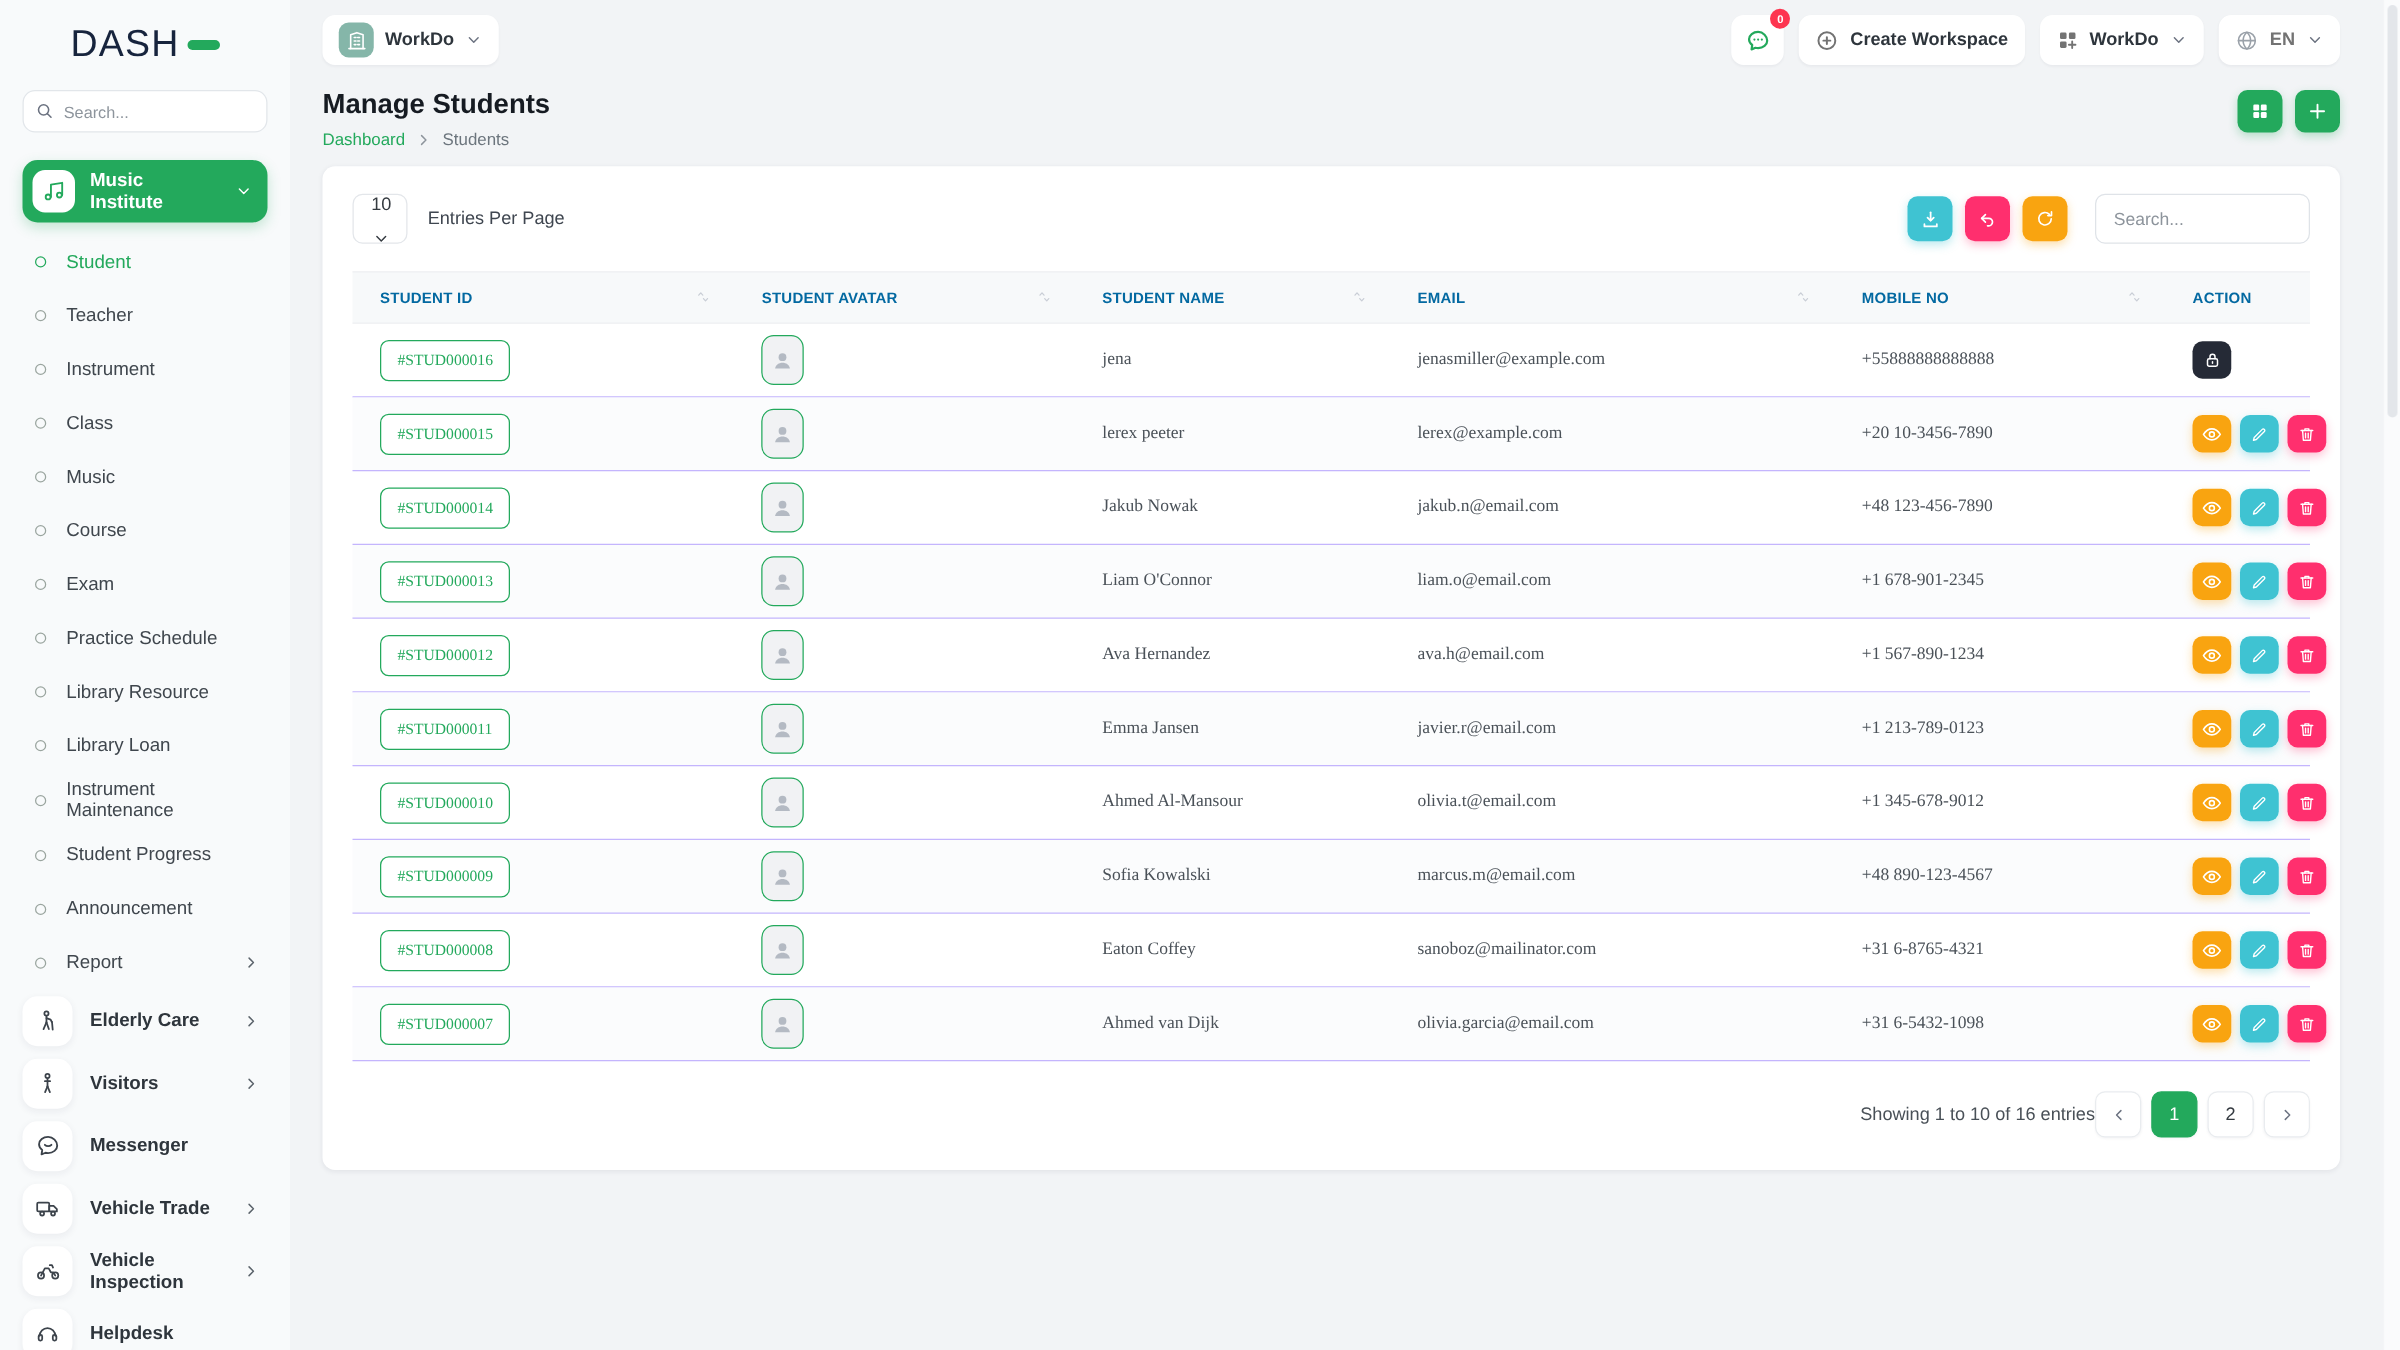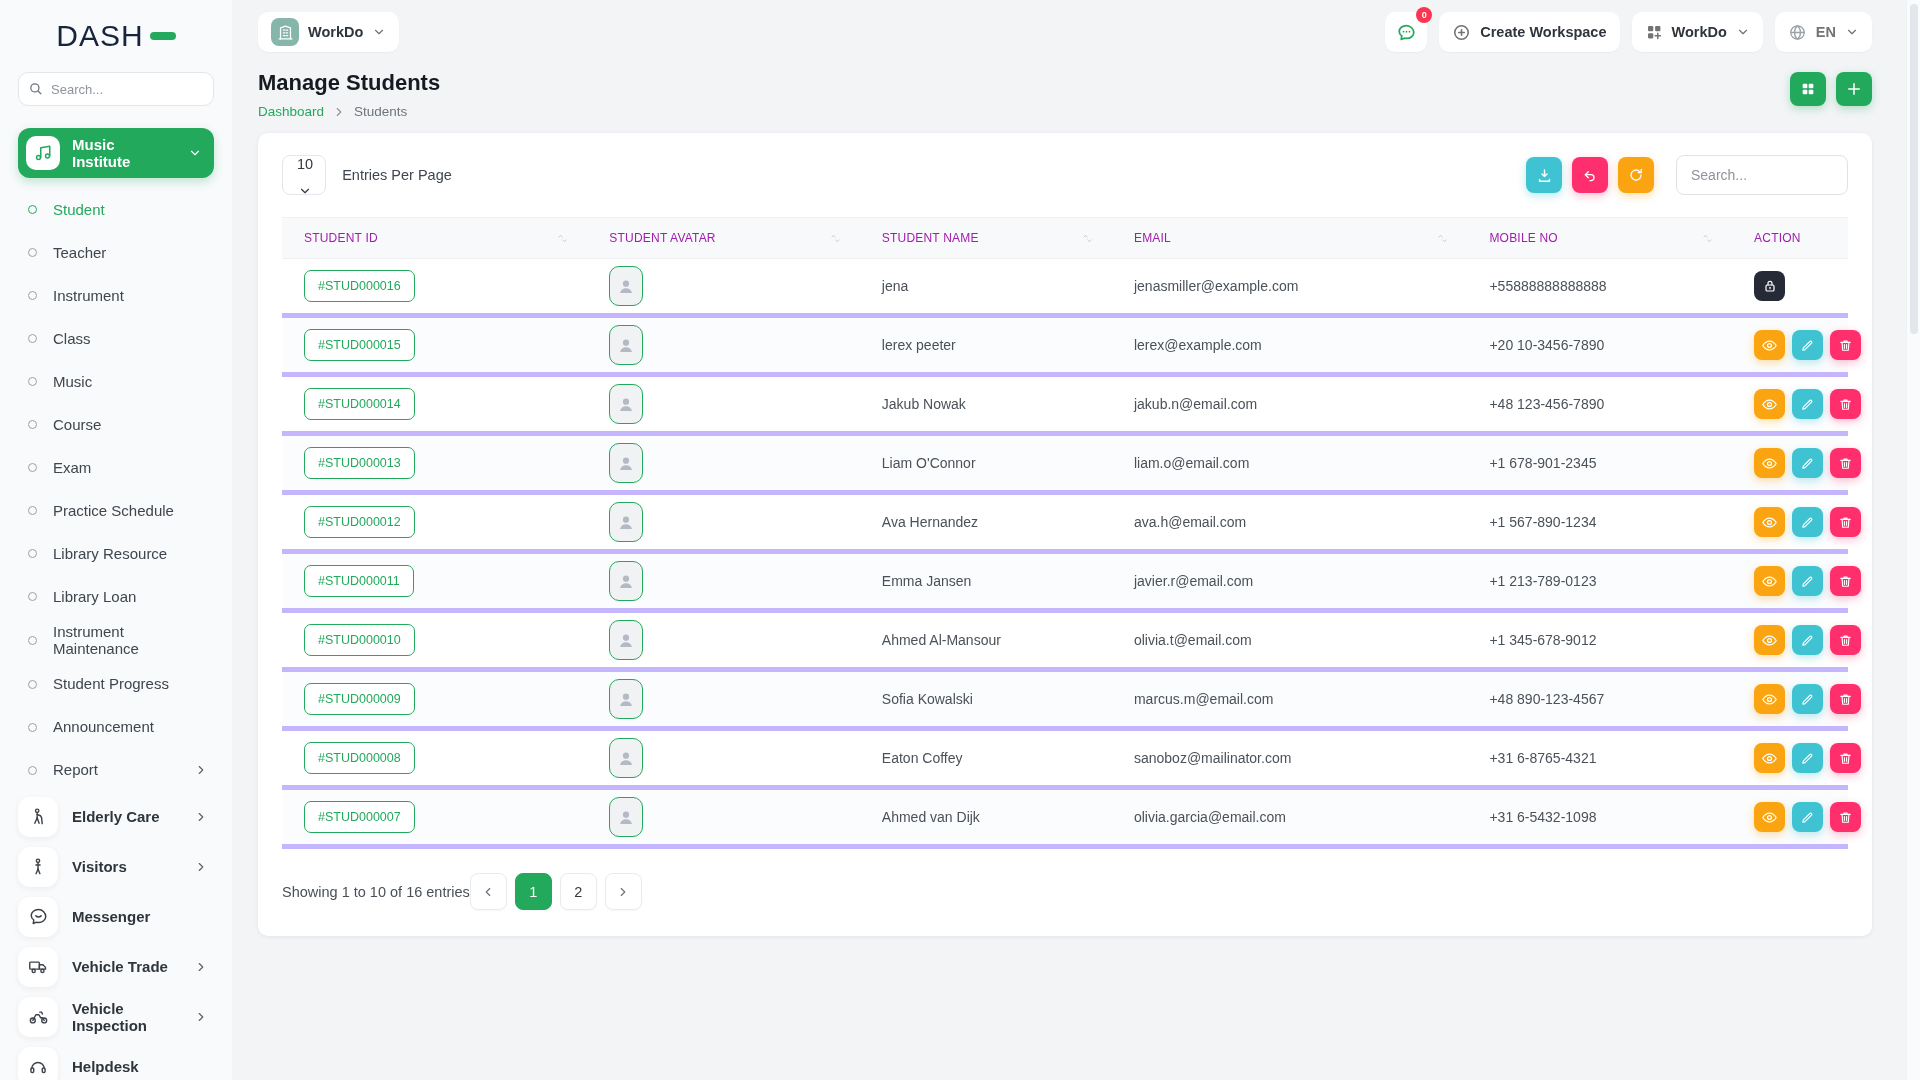--- a/index.html
+++ b/index.html
@@ -74,32 +74,32 @@
   .btn-orange { background:#f9a410; box-shadow:0 3px 8px rgba(249,164,16,.35); }
   .btn-dark { background:#252a36; }
   .table-search { position:relative; margin-left:12px; }
   .table-search input { width:172px; height:40px; border:1px solid #dfe3e8; border-radius:8px; padding:0 14px; font-size:14px; color:#495057; outline:none; font-family:inherit; background:#fff; }
   .table-search input::placeholder { color:#8d949c; }
 
   
   .tbl { width:100%; }
   .thead, .trow { display:grid; grid-template-columns:19.5% 17.4% 16.1% 22.7% 16.9% auto; align-items:center; }
   .thead { background:#f7f9fa; height:42px; border-top:1px solid #eef0f2; border-bottom:1px solid #eef0f2; }
-  .th { display:flex; align-items:center; justify-content:space-between; padding:0 18px 0 22px; font-size:12px; font-weight:400; color:#a21caf; letter-spacing:.2px; cursor:pointer; }
+  .th { display:flex; align-items:flex-start; justify-content:space-between; padding:0 18px 0 22px; font-size:12px; font-weight:700; color:#0369a1; letter-spacing:.2px; cursor:pointer; }
   .th .sort { color:#c9ced6; }
   .th.no-sort { cursor:default; }
-  .trow { height:59px; border-bottom:5px solid #c4b5fd; }
+  .trow { height:59px; border-bottom:1px solid #c4b5fd;font-family:Liberation Serif, serif; }
   .trow:nth-child(even) { background:#fbfcfd; }
   .td { padding-left:22px; font-size:14px; color:#4a5158; }
   .id-badge { display:inline-block; border:1px solid #23a95c; color:#23a95c; background:#fff; border-radius:7px; padding:8px 13px; font-size:12.5px; cursor:pointer; }
   .avatar { width:34px; height:40px; border:1px solid #23a95c; border-radius:10px; background:#f1f2f4; display:flex; align-items:center; justify-content:center; }
   .actions { display:flex; gap:7px; }
   .act-btn { width:31px; height:30px; border:none; border-radius:8px; display:flex; align-items:center; justify-content:center; color:#fff; cursor:pointer; }
 
-  .tfoot { display:flex; align-items:center; justify-content:flex-start; margin-top:24px; }
+  .tfoot { display:flex; align-items:center; justify-content:flex-end; margin-top:24px; }
   .showing { font-size:14.5px; color:#495057; }
   .pager { display:flex; gap:8px; }
   .page-btn { min-width:37px; height:37px; border:1px solid #e9ecef; background:#fff; border-radius:8px; display:flex; align-items:center; justify-content:center; font-size:14.5px; color:#343a40; cursor:pointer; box-shadow:0 1px 2px rgba(20,30,50,.04); }
   .page-btn .chev { color:#6b7280; }
   .page-btn.active { background:#23a95c; border-color:#23a95c; color:#fff; }
 
   
   .scrollbar { position:fixed; right:0; top:0; width:14px; height:1080px; background:#fafbfc; border-left:1px solid #f0f1f3; }
   .scroll-thumb { position:absolute; top:4px; left:3px; width:8px; height:330px; border-radius:4px; background:#e3e6ea; }
 </style>

